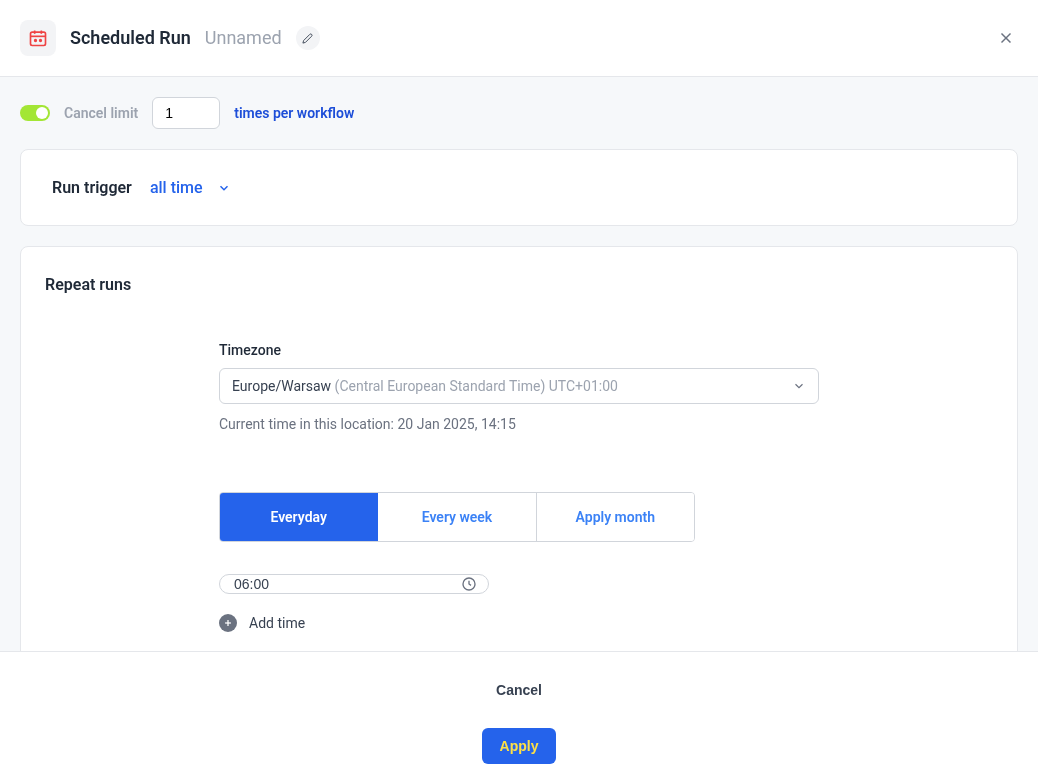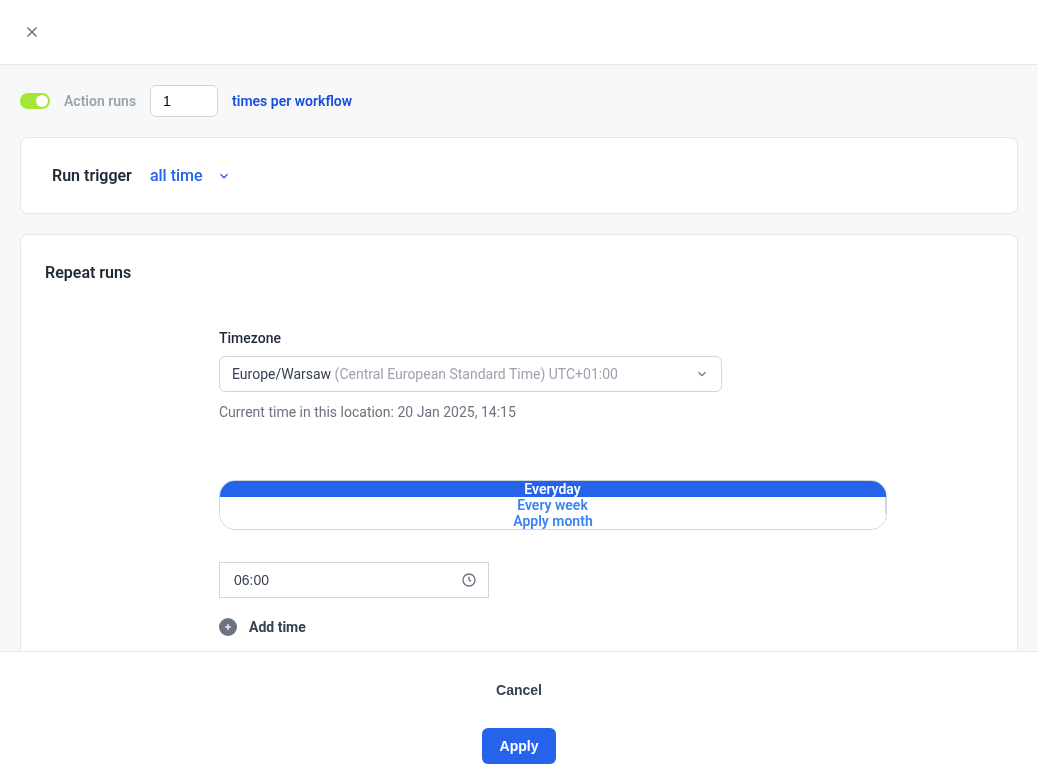--- a/index.html
+++ b/index.html
@@ -201,21 +201,21 @@
     }
     
     .field-label {
       font-size: 14px;
       font-weight: 500;
       color: #1f2937;
       margin-bottom: 10px;
     }
     
     .select-box {
-      width: 503px;
+      width: 600px;
       height: 36px;
       border: 1px solid #d1d5db;
       border-radius: 6px;
       display: flex;
       align-items: center;
       justify-content: space-between;
       padding: 0 12px;
       background: #fff;
       cursor: pointer;
       font-size: 14px;
@@ -235,26 +235,25 @@
     
     .helper-text {
       font-size: 14px;
       color: #6b7280;
       margin-top: 12px;
     }
     
     
     .freq-tabs {
       display: flex;
-      width: 668px;
+      width: 476px;
       margin-top: 60px;
       border: 1px solid #d1d5db;
-      border-radius: 16px;
+      border-radius: 4px;
       overflow: hidden;
-      flex-direction: column;
     }
     
     .freq-tab {
       flex: 1;
       height: 48px;
       display: flex;
       align-items: center;
       justify-content: center;
       font-size: 14px;
       font-weight: 600;
@@ -276,23 +275,23 @@
     
     
     .time-input-wrap {
       margin-top: 32px;
       width: 270px;
       position: relative;
     }
     
     .time-input {
       width: 100%;
-      height: 36px;
+      height: 20px;
       border: 1px solid #d1d5db;
-      border-radius: 0;
+      border-radius: 14px;
       padding: 0 40px 0 14px;
       font-size: 14px;
       color: #374151;
       background: #fff;
     }
     
     .clock-icon {
       position: absolute;
       right: 12px;
       top: 50%;
@@ -315,21 +314,21 @@
       border-radius: 50%;
       background: #6b7280;
       display: flex;
       align-items: center;
       justify-content: center;
       color: #fff;
     }
     
     .add-time-label {
       font-size: 14px;
-      font-weight: 700;
+      font-weight: 400;
       color: #374151;
     }
     
     
     .footer {
       border-top: 1px solid #e5e7eb;
       padding: 20px;
       display: flex;
       justify-content: flex-end;
       gap: 20px;
@@ -344,45 +343,66 @@
       color: #374151;
       background: transparent;
       border: none;
       cursor: pointer;
       padding: 10px 4px;
     }
     
     .apply-btn {
       font-size: 14px;
       font-weight: 600;
-      color: #ffffff;
+      color: #fde047;
       background: #2563eb;
       border: none;
       border-radius: 6px;
       padding: 10px 18px;
       cursor: pointer;
     }
   </style>
 </head>
 <body>
 
 <div class="header">
+  <div class="header-left">
+    <div class="app-icon">
+      <svg viewBox="0 0 24 24" fill="none" stroke="#ef4444" stroke-width="2">
+        <rect x="3" y="5" width="18" height="16" rx="2"></rect>
+        <line x1="8" y1="3" x2="8" y2="7"></line>
+        <line x1="16" y1="3" x2="16" y2="7"></line>
+        <line x1="3" y1="10" x2="21" y2="10"></line>
+        <circle cx="9" cy="15" r="1" fill="#ef4444"></circle>
+        <circle cx="15" cy="15" r="1" fill="#ef4444"></circle>
+      </svg>
+    </div>
+    <div>
+      <span class="title">Scheduled Run</span>
+      <span class="subtitle">Unnamed</span>
+      <span class="edit-btn">
+        <svg viewBox="0 0 24 24" fill="none" stroke="#374151" stroke-width="2">
+          <path d="M17 3a2.8 2.8 0 1 1 4 4L7.5 20.5 2 22l1.5-5.5L17 3z"></path>
+        </svg>
+      </span>
+    </div>
+  </div>
   <div class="close-btn">
     <svg width="18" height="18" viewBox="0 0 24 24" fill="none" stroke="currentColor" stroke-width="2">
       <line x1="18" y1="6" x2="6" y2="18"></line>
       <line x1="6" y1="6" x2="18" y2="18"></line>
     </svg>
   </div>
 </div>
 
 <div class="content">
 
   <div class="action-limit-row">
     <div class="toggle"></div>
-    <span class="action-limit-label">Action runs</span>
+    <span class="action-limit-label">Cancel limit</span>
     <input class="action-limit-input" type="text" value="1" style="">
     <span class="action-limit-suffix">times per workflow</span>
   </div>
 
   <div class="card run-trigger-card">
     <span class="run-trigger-title">Run trigger</span>
     <div class="trigger-value">
       <span>all time</span>
       <svg viewBox="0 0 24 24" fill="none" stroke="currentColor" stroke-width="2.5">
         <polyline points="6 9 12 15 18 9"></polyline>

